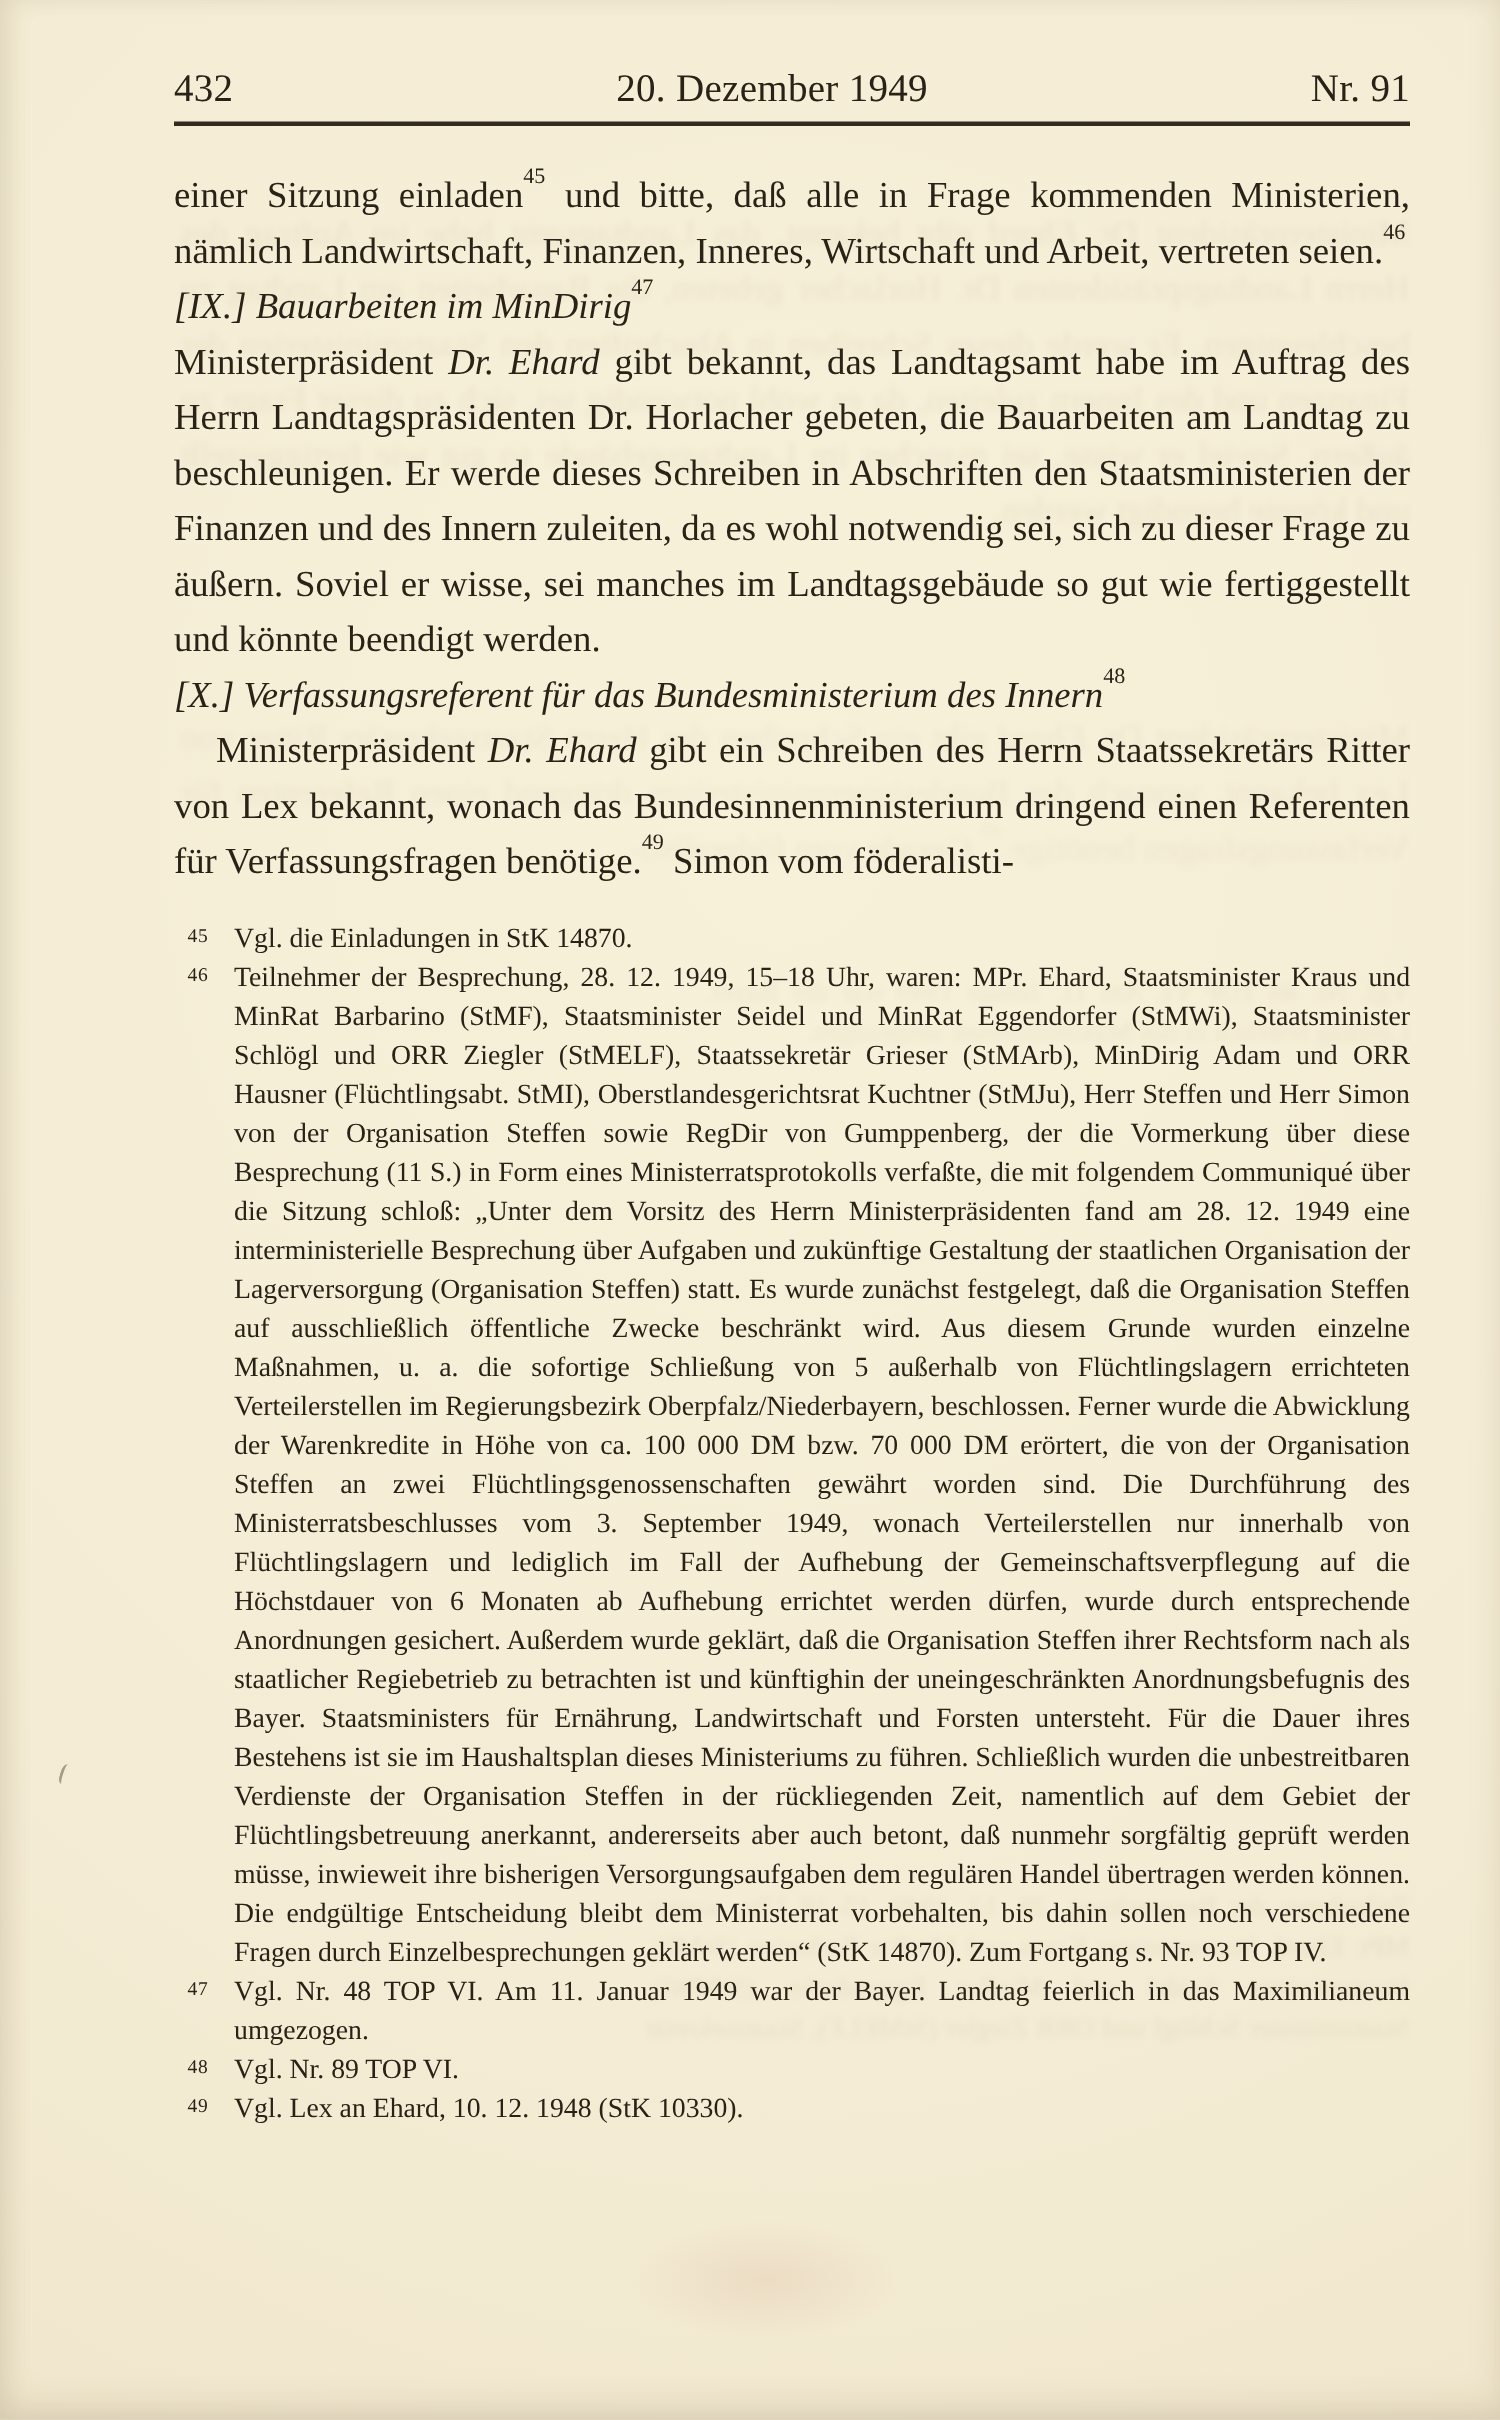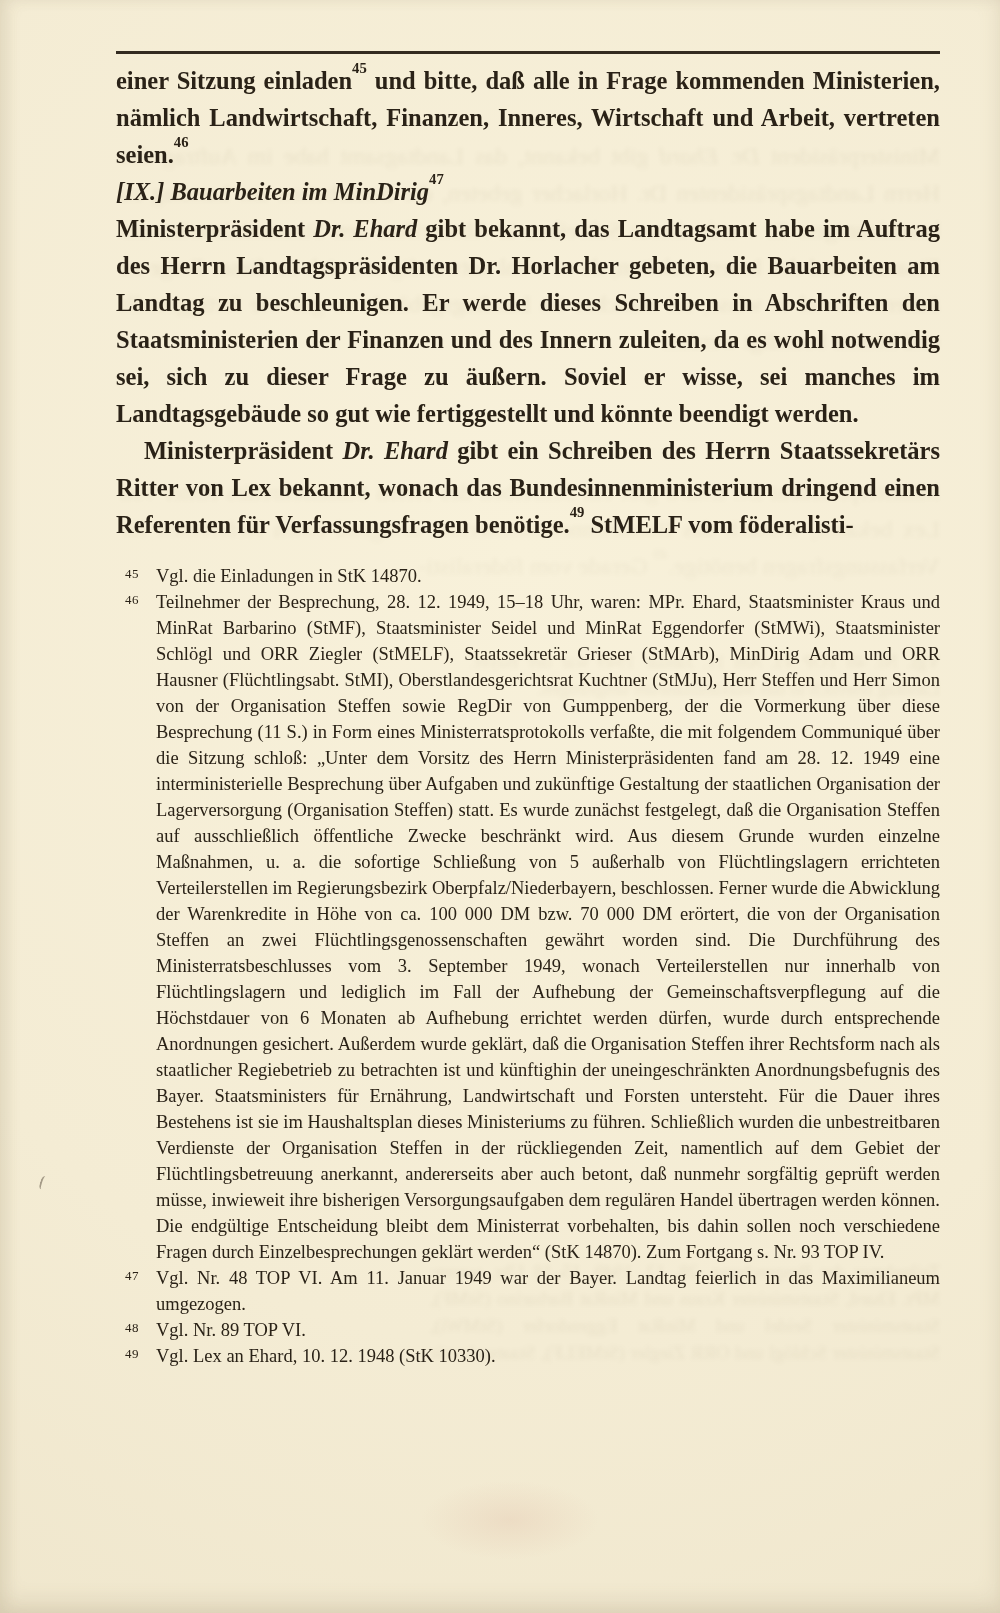--- a/index.html
+++ b/index.html
@@ -30,21 +30,21 @@
     position:absolute;left:420px;top:1480px;width:180px;height:80px;pointer-events:none;
     background:radial-gradient(ellipse at center, rgba(206,148,128,.16) 0%, rgba(206,148,128,0) 70%);
   }
   .hair{
     position:absolute;left:40px;top:1176px;width:5px;height:14px;pointer-events:none;
     border-left:2px solid rgba(100,90,72,.55);border-radius:45%;transform:rotate(18deg);
   }
   .content{position:absolute;left:116px;top:44px;width:824px;}
   .pageheader{display:flex;justify-content:space-between;align-items:baseline;font-size:26px;letter-spacing:.2px;}
   .rule{border-bottom:3px solid #332b20;margin-top:7px;}
-  .bodytext{margin-top:8px;font-size:24.5px;line-height:37px;text-align:justify;font-weight:bold;}
+  .bodytext{margin-top:28px;font-size:24.5px;line-height:37px;text-align:justify;}
   .bodytext p{margin:0;}
   .bodytext sup{font-size:60%;line-height:0;position:relative;top:-.5em;letter-spacing:0;}
   .it{font-style:italic;}
   .section-heading{margin-top:14px;text-align:left;}
   .indented{text-indent:28px;}
   .footnotes{margin-top:20px;padding-left:9px;font-size:18.5px;line-height:26px;}
   .fn{display:flex;}
   .fn-num{flex:0 0 31px;font-size:13px;line-height:26px;transform:translateY(-2px);letter-spacing:.5px;}
   .fn-text{flex:1;text-align:justify;}
 </style>
@@ -56,27 +56,33 @@
   <div class="ghost ghost-1" aria-hidden="true"><span>Ministerpräsident </span><span class="it">Dr. Ehard</span><span> gibt bekannt, das Landtagsamt habe im Auftrag des Herrn Landtagspräsidenten Dr. Horlacher gebeten, die Bauarbeiten am Landtag zu beschleunigen. Er werde dieses Schreiben in Abschriften den Staatsministerien der Finanzen und des Innern zuleiten, da es wohl notwendig sei, sich zu dieser Frage zu äußern. Soviel er wisse, sei manches im Landtagsgebäude so gut wie fertiggestellt und könnte beendigt werden.</span></div>
   <div class="ghost ghost-2" aria-hidden="true"><span>Ministerpräsident </span><span class="it">Dr. Ehard</span><span> gibt ein Schreiben des Herrn Staatssekretärs Ritter von Lex bekannt, wonach das Bundesinnenministerium dringend einen Referenten für Verfassungsfragen benötige.</span><sup>49</sup><span> Gerade vom föderalisti-</span></div>
   <div class="ghost ghost-3" aria-hidden="true"><span>Vgl. Nr. 48 TOP VI. Am 11. Januar 1949 war der Bayer. Landtag feierlich in das Maximilianeum umgezogen.</span></div>
   <div class="ghost ghost-4" aria-hidden="true"><span>Teilnehmer der Besprechung, 28. 12. 1949, 15–18 Uhr, waren: MPr. Ehard, Staatsminister Kraus und MinRat Barbarino (StMF), Staatsminister Seidel und MinRat Eggendorfer (StMWi), Staatsminister Schlögl und ORR Ziegler (StMELF), Staatssekretär Grieser (StMArb), MinDirig Adam und ORR Hausner (Flüchtlingsabt. StMI), Oberstlandesgerichtsrat Kuchtner (StMJu), Herr Steffen und Herr Simon von der Organisation Steffen sowie RegDir von Gumppenberg, der die Vormerkung über diese Besprechung (11 S.) in Form eines Ministerratsprotokolls verfaßte, die mit folgendem Communiqué über die Sitzung schloß: „Unter dem Vorsitz des Herrn Ministerpräsidenten fand am 28. 12. 1949 eine interministerielle Besprechung über Aufgaben und zukünftige Gestaltung der staatlichen Organisation der Lagerversorgung (Organisation Steffen) statt. Es wurde zunächst festgelegt, daß die Organisation Steffen auf ausschließlich öffentliche Zwecke beschränkt wird. Aus diesem Grunde wurden einzelne Maßnahmen, u. a. die sofortige Schließung von 5 außerhalb von Flüchtlingslagern errichteten Verteilerstellen im Regierungsbezirk Oberpfalz/Niederbayern, beschlossen. Ferner wurde die Abwicklung der Warenkredite in Höhe von ca. 100 000 DM bzw. 70 000 DM erörtert, die von der Organisation Steffen an zwei Flüchtlingsgenossenschaften gewährt worden sind. Die Durchführung des Ministerratsbeschlusses vom 3. September 1949, wonach Verteilerstellen nur innerhalb von Flüchtlingslagern und lediglich im Fall der Aufhebung der Gemeinschaftsverpflegung auf die Höchstdauer von 6 Monaten ab Aufhebung errichtet werden dürfen, wurde durch entsprechende Anordnungen gesichert. Außerdem wurde geklärt, daß die Organisation Steffen ihrer Rechtsform nach als staatlicher Regiebetrieb zu betrachten ist und künftighin der uneingeschränkten Anordnungsbefugnis des Bayer. Staatsministers für Ernährung, Landwirtschaft und Forsten untersteht. Für die Dauer ihres Bestehens ist sie im Haushaltsplan dieses Ministeriums zu führen. Schließlich wurden die unbestreitbaren Verdienste der Organisation Steffen in der rückliegenden Zeit, namentlich auf dem Gebiet der Flüchtlingsbetreuung anerkannt, andererseits aber auch betont, daß nunmehr sorgfältig geprüft werden müsse, inwieweit ihre bisherigen Versorgungsaufgaben dem regulären Handel übertragen werden können. Die endgültige Entscheidung bleibt dem Ministerrat vorbehalten, bis dahin sollen noch verschiedene Fragen durch Einzelbesprechungen geklärt werden“ (StK 14870). Zum Fortgang s. Nr. 93 TOP IV.</span></div>
 
   <div class="stain"></div>
   <div class="hair"></div>
 
   <div class="content">
 
+    <div class="pageheader">
+      <span>432</span>
+      <span>20. Dezember 1949</span>
+      <span>Nr. 91</span>
+    </div>
     <div class="rule"></div>
 
     <div class="bodytext">
       <p><span>einer Sitzung einladen</span><sup>45</sup><span> und bitte, daß alle in Frage kommenden Ministerien, nämlich Landwirtschaft, Finanzen, Inneres, Wirtschaft und Arbeit, vertreten seien.</span><sup>46</sup></p>
       <p class="section-heading"><span class="it">[IX.] Bauarbeiten im MinDirig</span><sup>47</sup></p>
       <p><span>Ministerpräsident </span><span class="it">Dr. Ehard</span><span> gibt bekannt, das Landtagsamt habe im Auftrag des Herrn Landtagspräsidenten Dr. Horlacher gebeten, die Bauarbeiten am Landtag zu beschleunigen. Er werde dieses Schreiben in Abschriften den Staatsministerien der Finanzen und des Innern zuleiten, da es wohl notwendig sei, sich zu dieser Frage zu äußern. Soviel er wisse, sei manches im Landtagsgebäude so gut wie fertiggestellt und könnte beendigt werden.</span></p>
-      <p class="indented"><span>Ministerpräsident </span><span class="it">Dr. Ehard</span><span> gibt ein Schreiben des Herrn Staatssekretärs Ritter von Lex bekannt, wonach das Bundesinnenministerium dringend einen Referenten für Verfassungsfragen benötige.</span><sup>49</sup><span> StMELF vom föderalisti-</span></p>
+      <p class="section-heading"><span class="it">[X.] Verfassungsreferent für das Bundesministerium des Innern</span><sup>48</sup></p>
+      <p class="indented"><span>Ministerpräsident </span><span class="it">Dr. Ehard</span><span> gibt ein Schreiben des Herrn Staatssekretärs Ritter von Lex bekannt, wonach das Bundesinnenministerium dringend einen Referenten für Verfassungsfragen benötige.</span><sup>49</sup><span> Simon vom föderalisti-</span></p>
     </div>
 
     <div class="footnotes">
       <div class="fn">
         <span class="fn-num">45</span>
         <span class="fn-text"><span>Vgl. die Einladungen in StK 14870.</span></span>
       </div>
       <div class="fn">
         <span class="fn-num">46</span>
         <span class="fn-text"><span>Teilnehmer der Besprechung, 28. 12. 1949, 15–18 Uhr, waren: MPr. Ehard, Staatsminister Kraus und MinRat Barbarino (StMF), Staatsminister Seidel und MinRat Eggendorfer (StMWi), Staatsminister Schlögl und ORR Ziegler (StMELF), Staatssekretär Grieser (StMArb), MinDirig Adam und ORR Hausner (Flüchtlingsabt. StMI), Oberstlandesgerichtsrat Kuchtner (StMJu), Herr Steffen und Herr Simon von der Organisation Steffen sowie RegDir von Gumppenberg, der die Vormerkung über diese Besprechung (11 S.) in Form eines Ministerratsprotokolls verfaßte, die mit folgendem Communiqué über die Sitzung schloß: „Unter dem Vorsitz des Herrn Ministerpräsidenten fand am 28. 12. 1949 eine interministerielle Besprechung über Aufgaben und zukünftige Gestaltung der staatlichen Organisation der Lagerversorgung (Organisation Steffen) statt. Es wurde zunächst festgelegt, daß die Organisation Steffen auf ausschließlich öffentliche Zwecke beschränkt wird. Aus diesem Grunde wurden einzelne Maßnahmen, u. a. die sofortige Schließung von 5 außerhalb von Flüchtlingslagern errichteten Verteilerstellen im Regierungsbezirk Oberpfalz/Niederbayern, beschlossen. Ferner wurde die Abwicklung der Warenkredite in Höhe von ca. 100 000 DM bzw. 70 000 DM erörtert, die von der Organisation Steffen an zwei Flüchtlingsgenossenschaften gewährt worden sind. Die Durchführung des Ministerratsbeschlusses vom 3. September 1949, wonach Verteilerstellen nur innerhalb von Flüchtlingslagern und lediglich im Fall der Aufhebung der Gemeinschaftsverpflegung auf die Höchstdauer von 6 Monaten ab Aufhebung errichtet werden dürfen, wurde durch entsprechende Anordnungen gesichert. Außerdem wurde geklärt, daß die Organisation Steffen ihrer Rechtsform nach als staatlicher Regiebetrieb zu betrachten ist und künftighin der uneingeschränkten Anordnungsbefugnis des Bayer. Staatsministers für Ernährung, Landwirtschaft und Forsten untersteht. Für die Dauer ihres Bestehens ist sie im Haushaltsplan dieses Ministeriums zu führen. Schließlich wurden die unbestreitbaren Verdienste der Organisation Steffen in der rückliegenden Zeit, namentlich auf dem Gebiet der Flüchtlingsbetreuung anerkannt, andererseits aber auch betont, daß nunmehr sorgfältig geprüft werden müsse, inwieweit ihre bisherigen Versorgungsaufgaben dem regulären Handel übertragen werden können. Die endgültige Entscheidung bleibt dem Ministerrat vorbehalten, bis dahin sollen noch verschiedene Fragen durch Einzelbesprechungen geklärt werden“ (StK 14870). Zum Fortgang s. Nr. 93 TOP IV.</span></span>

